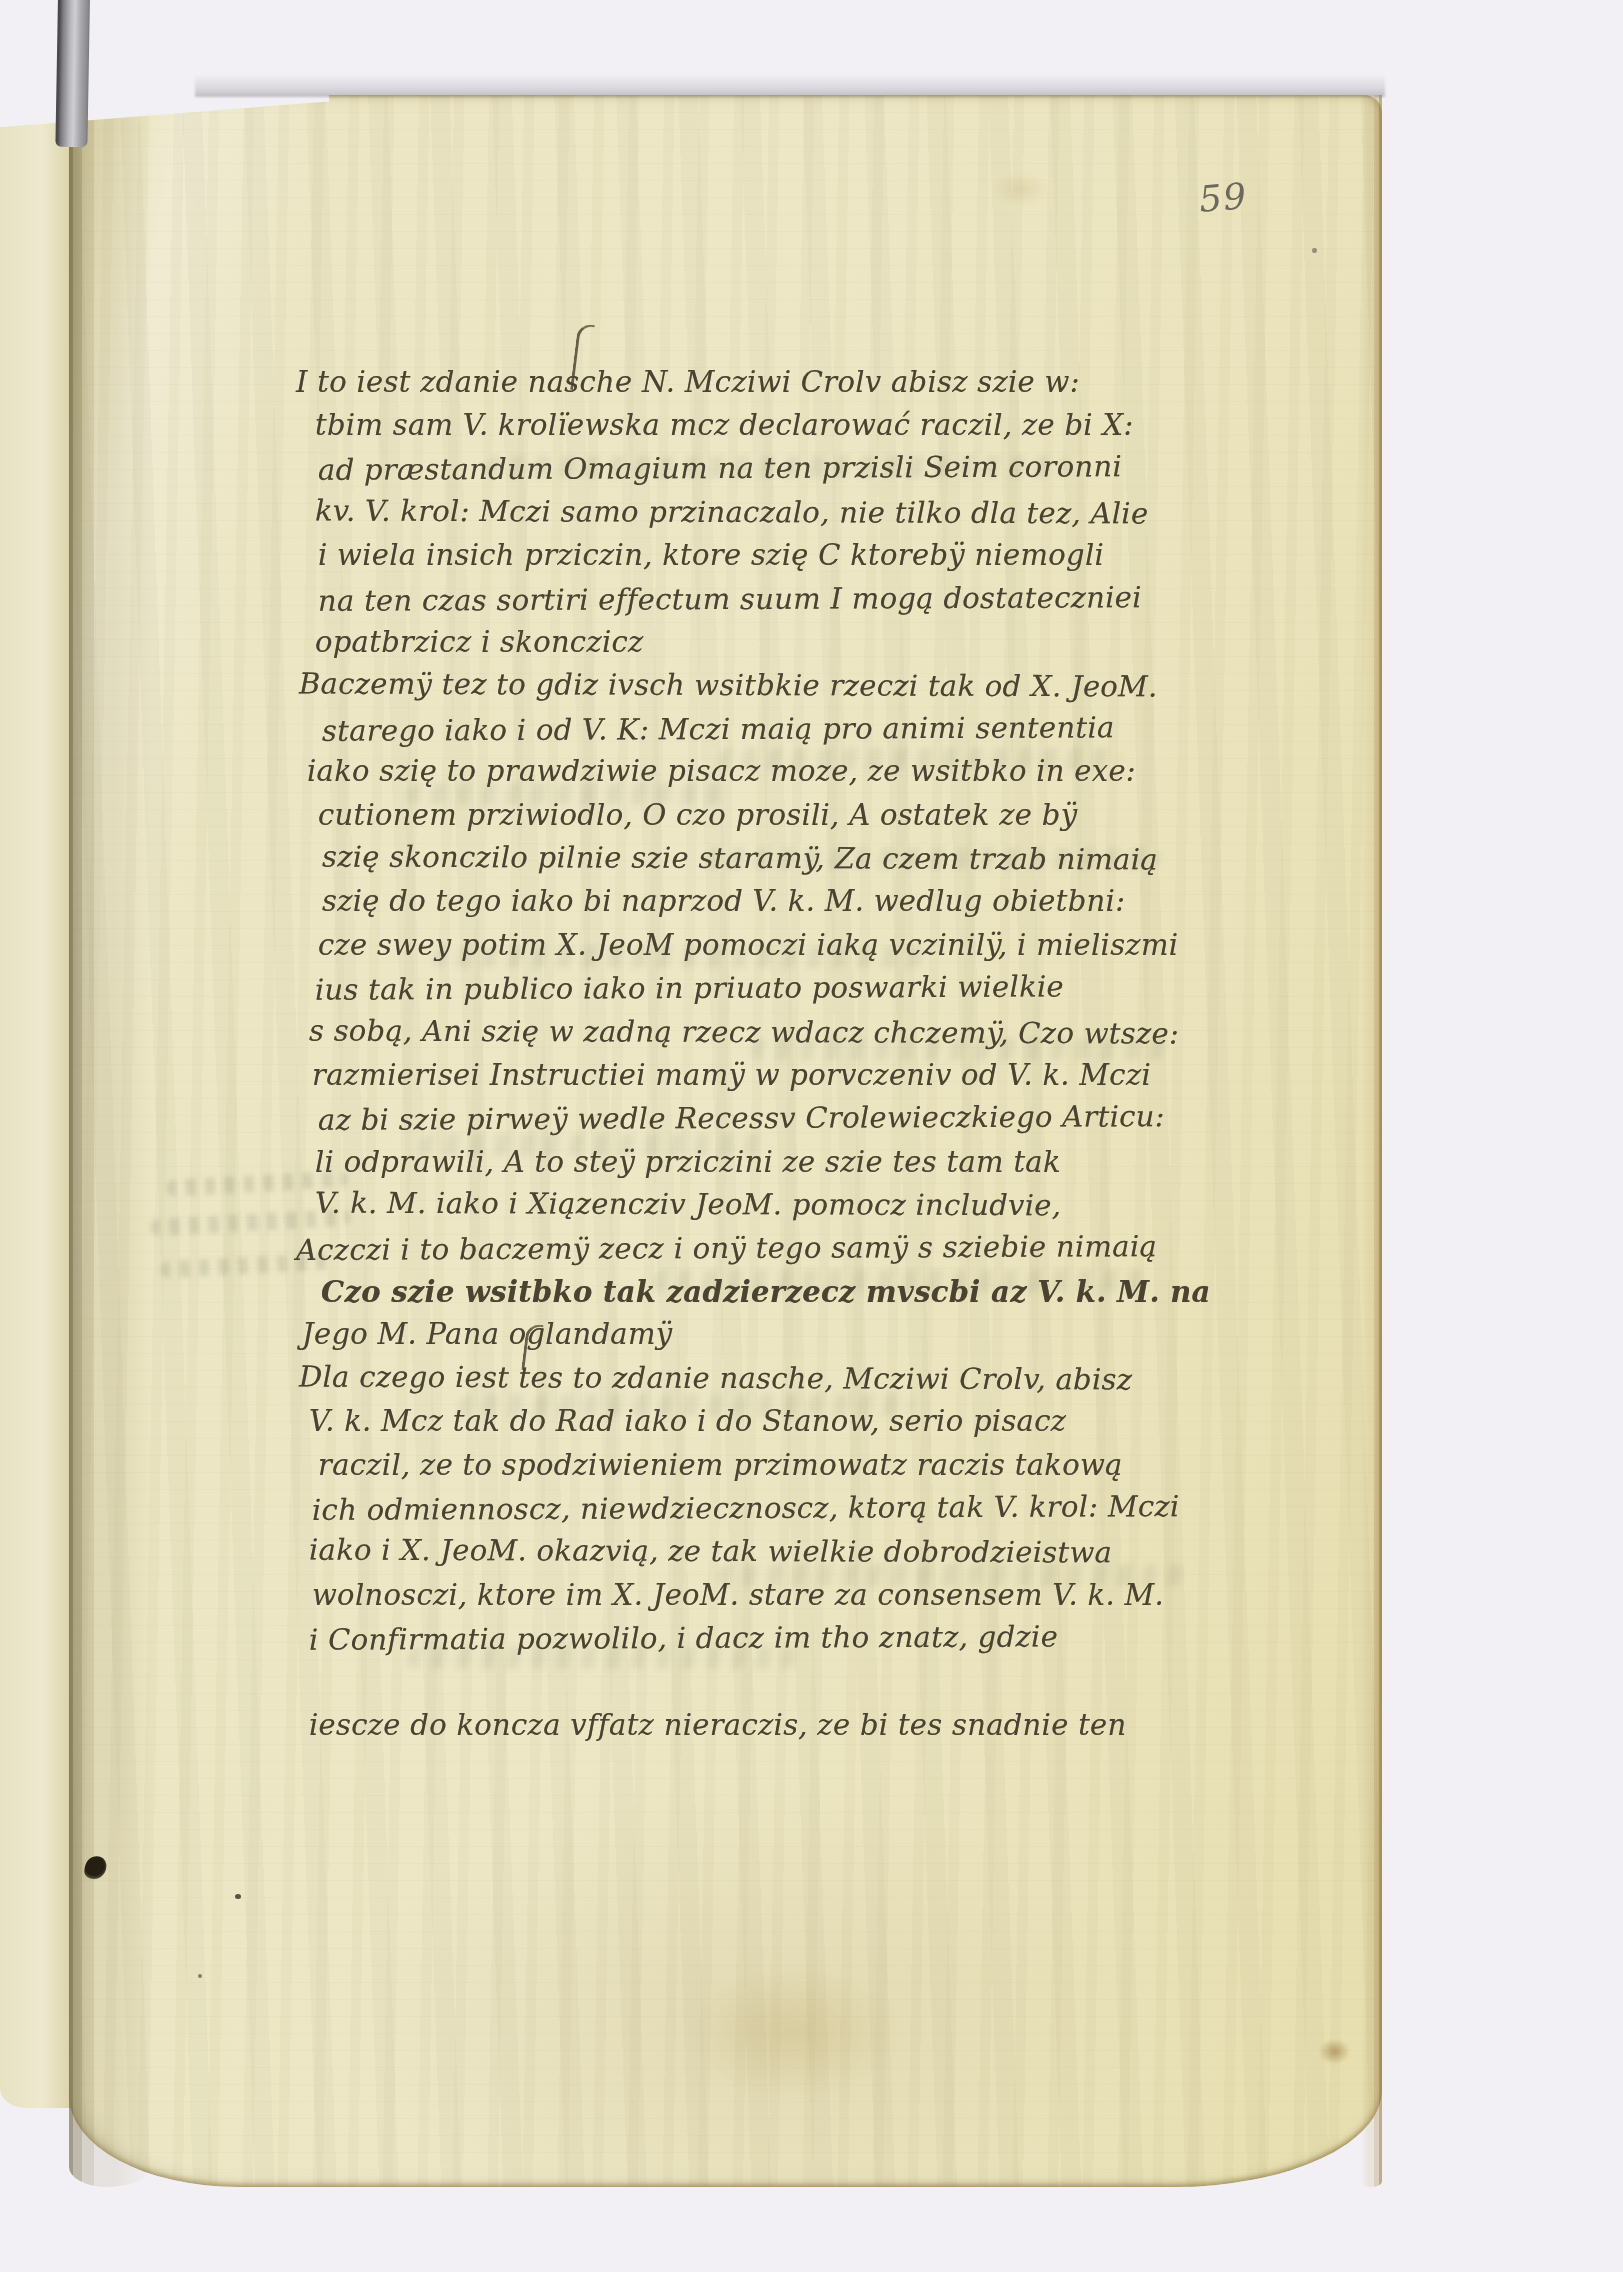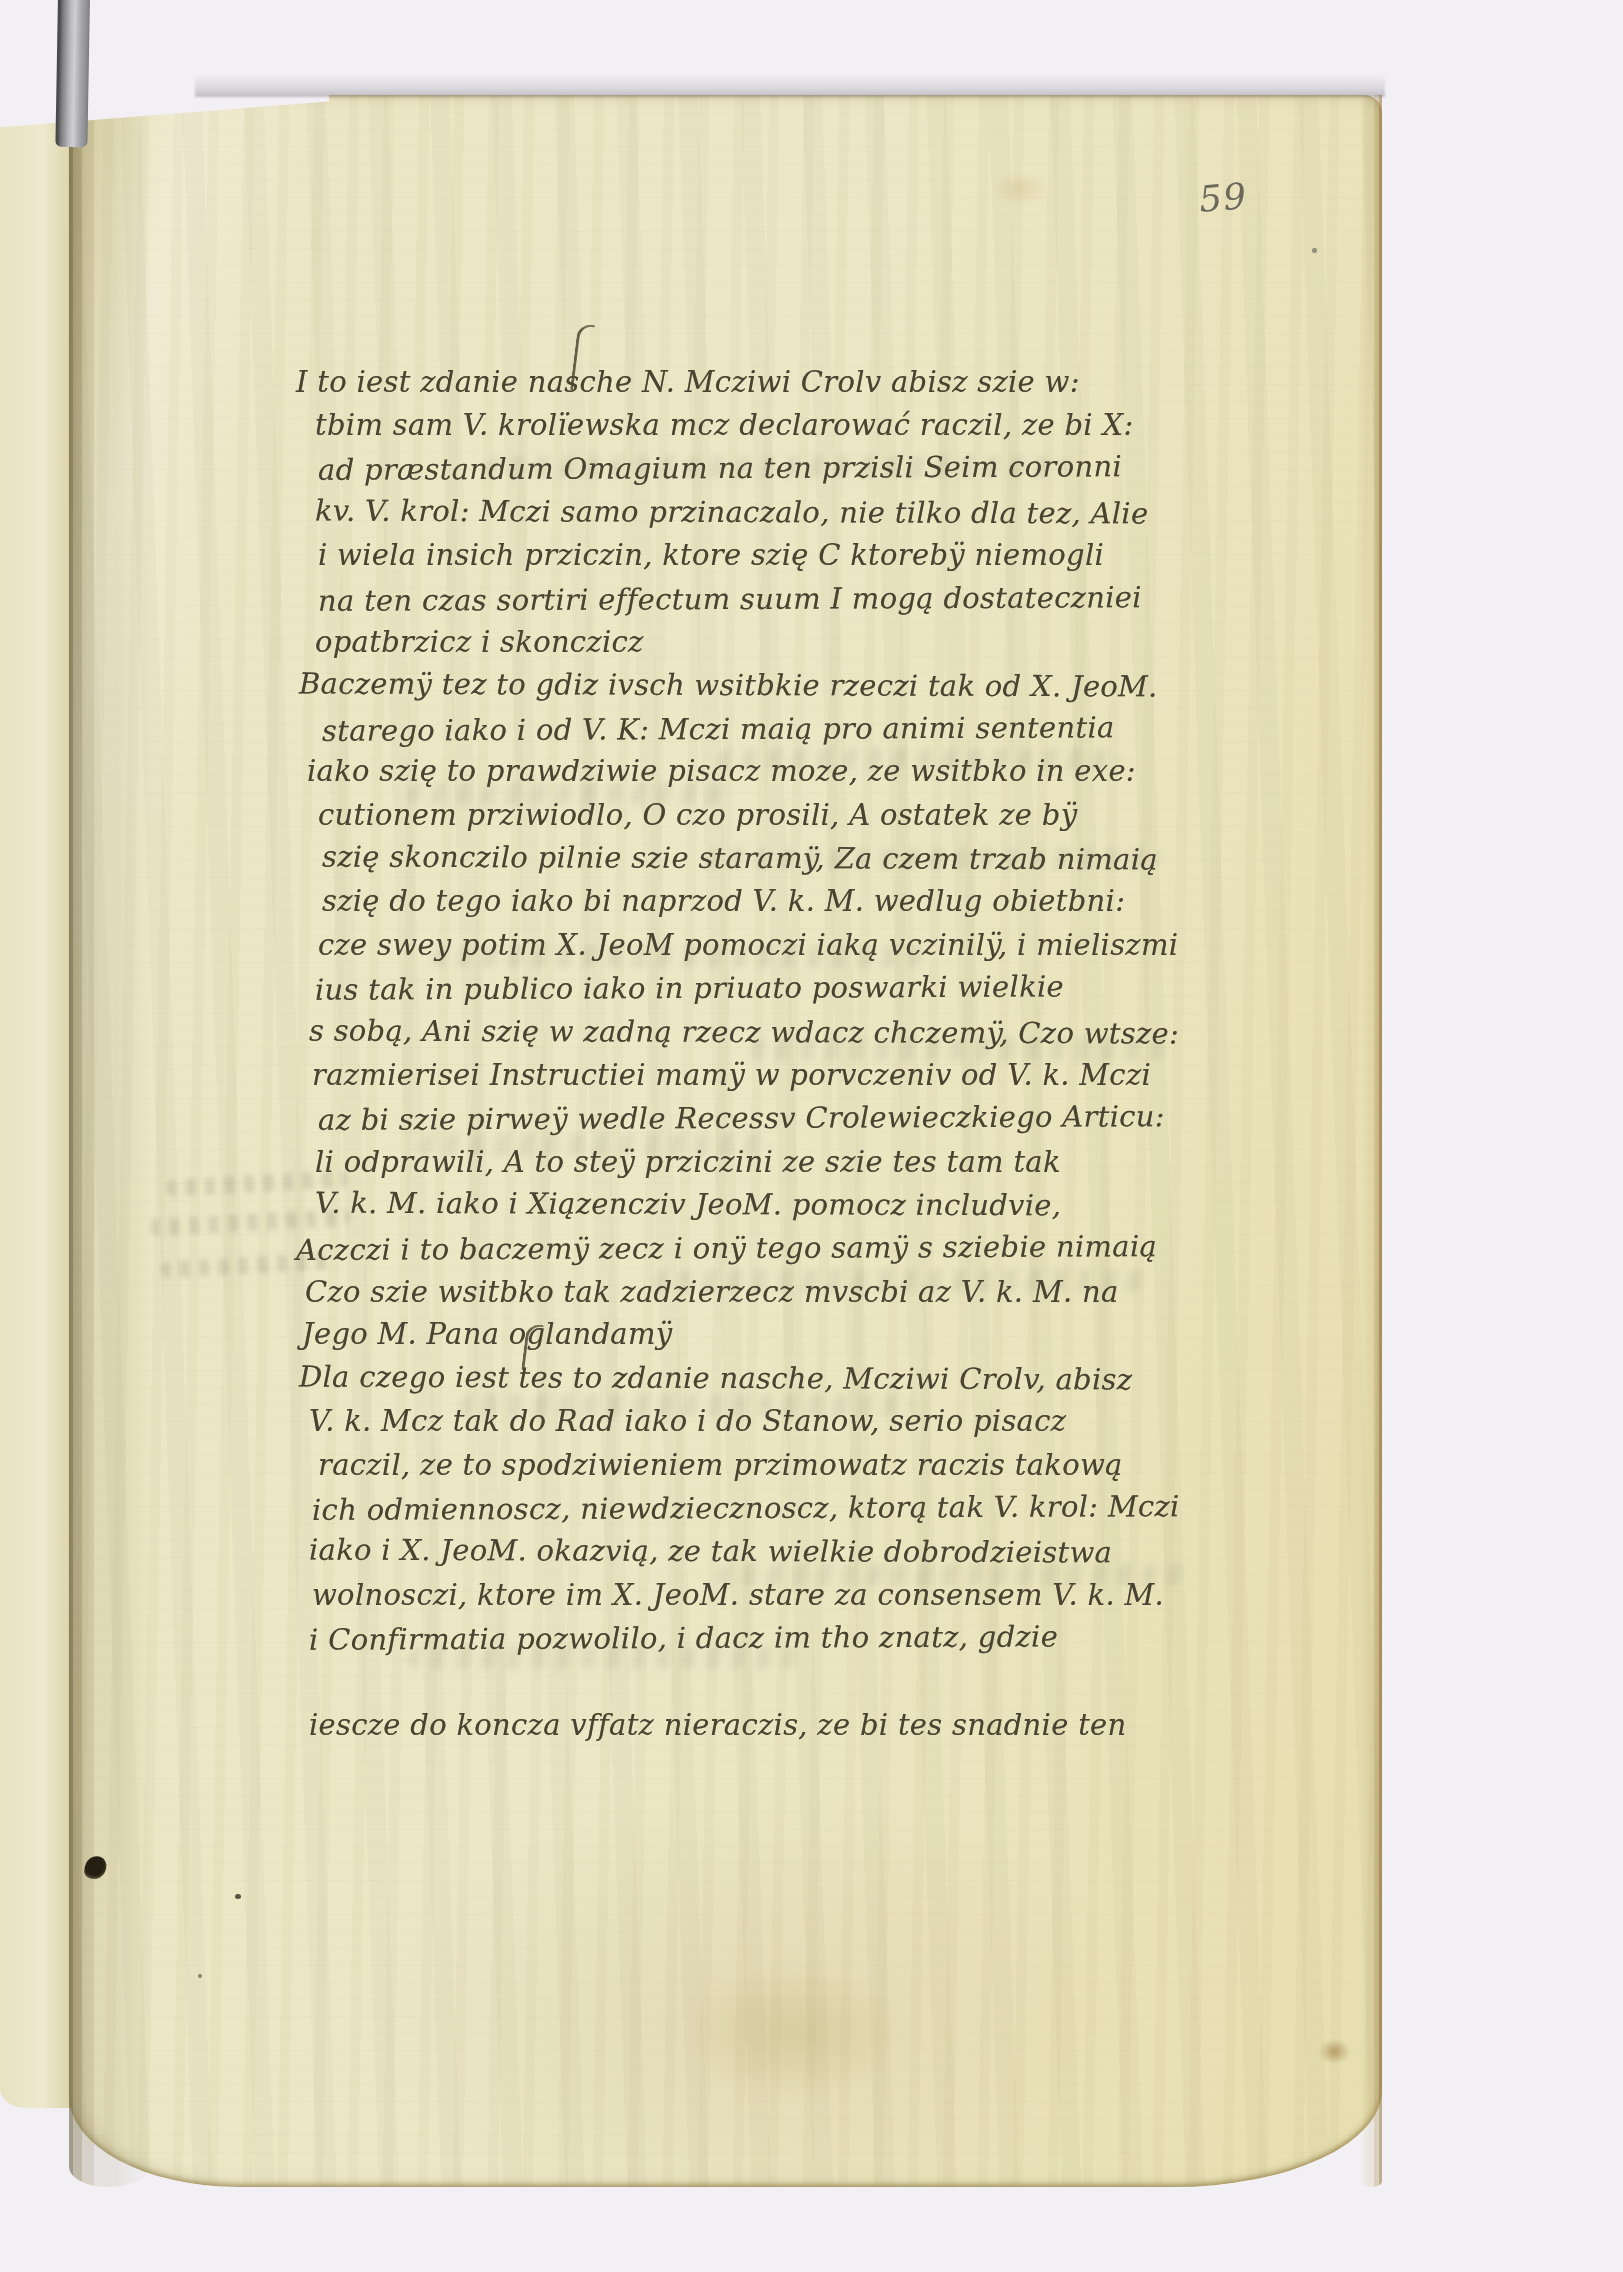--- a/index.html
+++ b/index.html
@@ -197,21 +197,21 @@
         <div class="line" style="top: 745px; left: 253px;">szię skonczilo pilnie szie staramÿ, Za czem trzab nimaią</div>
         <div class="line" style="top: 788px; left: 253px;">szię do tego iako bi naprzod V. k. M. wedlug obietbni:</div>
         <div class="line" style="top: 832px; left: 249px;">cze swey potim X. JeoM pomoczi iaką vczinilÿ, i mieliszmi</div>
         <div class="line" style="top: 875px; left: 246px;">ius tak in publico iako in priuato poswarki wielkie</div>
         <div class="line" style="top: 919px; left: 240px;">s sobą, Ani szię w zadną rzecz wdacz chczemÿ, Czo wtsze:</div>
         <div class="line" style="top: 962px; left: 243px;">razmierisei Instructiei mamÿ w porvczeniv od V. k. Mczi</div>
         <div class="line" style="top: 1005px; left: 249px;">az bi szie pirweÿ wedle Recessv Crolewieczkiego Articu:</div>
         <div class="line" style="top: 1049px; left: 246px;">li odprawili, A to steÿ prziczini ze szie tes tam tak</div>
         <div class="line" style="top: 1091px; left: 246px;">V. k. M. iako i Xiązencziv JeoM. pomocz includvie,</div>
         <div class="line" style="top: 1135px; left: 227px;">Aczczi i to baczemÿ zecz i onÿ tego samÿ s sziebie nimaią</div>
-        <div class="line" style="top: 1179px; left: 236px;">Czo szie wsitbko tak zadzierzecz mvscbi az V. k. M. na</div>
+        <div class="line" style="top: 1179px; left: 252px; font-weight: bold;">Czo szie wsitbko tak zadzierzecz mvscbi az V. k. M. na</div>
         <div class="line" style="top: 1221px; left: 233px;">Jego M. Pana oglandamÿ</div>
         <div class="line" style="top: 1265px; left: 230px;">Dla czego iest tes to zdanie nasche, Mcziwi Crolv, abisz</div>
         <div class="line" style="top: 1308px; left: 240px;">V. k. Mcz tak do Rad iako i do Stanow, serio pisacz</div>
         <div class="line" style="top: 1352px; left: 249px; text-align: right;">raczil, ze to spodziwieniem przimowatz raczis takową</div>
         <div class="line" style="top: 1395px; left: 243px;">ich odmiennoscz, niewdziecznoscz, ktorą tak V. krol: Mczi</div>
         <div class="line" style="top: 1438px; left: 240px;">iako i X. JeoM. okazvią, ze tak wielkie dobrodzieistwa</div>
         <div class="line" style="top: 1482px; left: 243px;">wolnosczi, ktore im X. JeoM. stare za consensem V. k. M.</div>
         <div class="line" style="top: 1525px; left: 240px;">i Confirmatia pozwolilo, i dacz im tho znatz, gdzie</div>
         <div class="line" style="top: 1612px; left: 240px;">iescze do koncza vffatz nieraczis, ze bi tes snadnie ten</div>
       </div>

